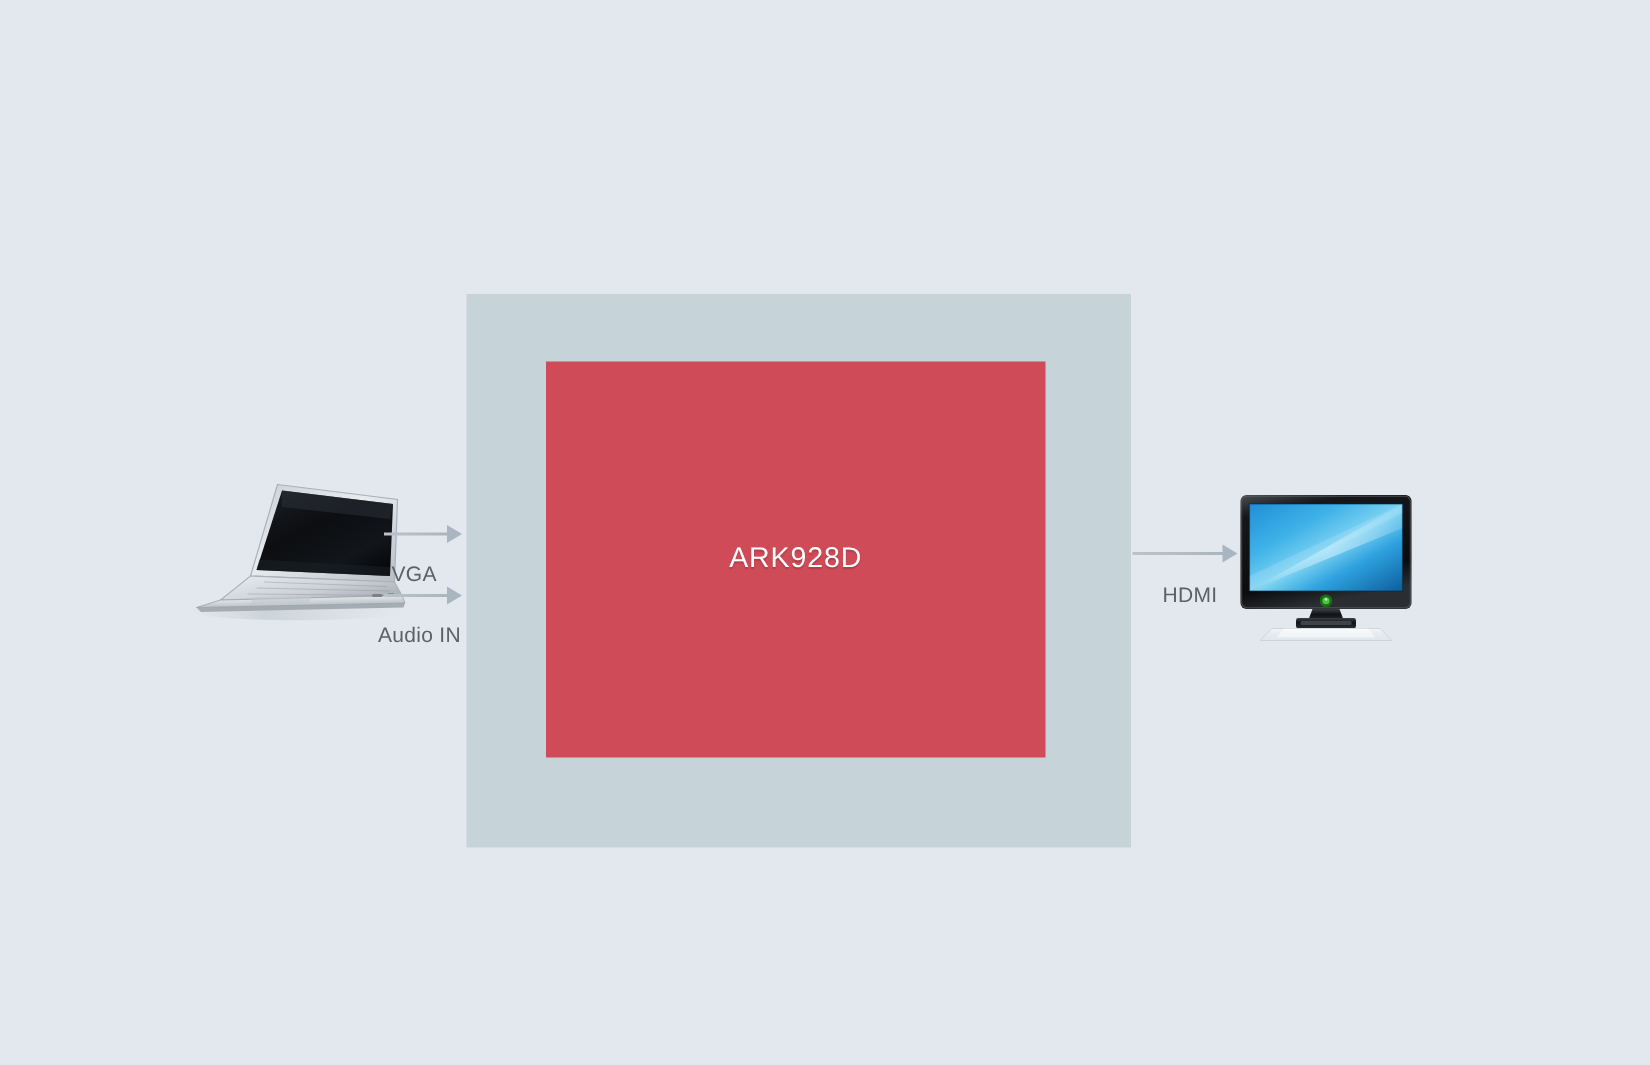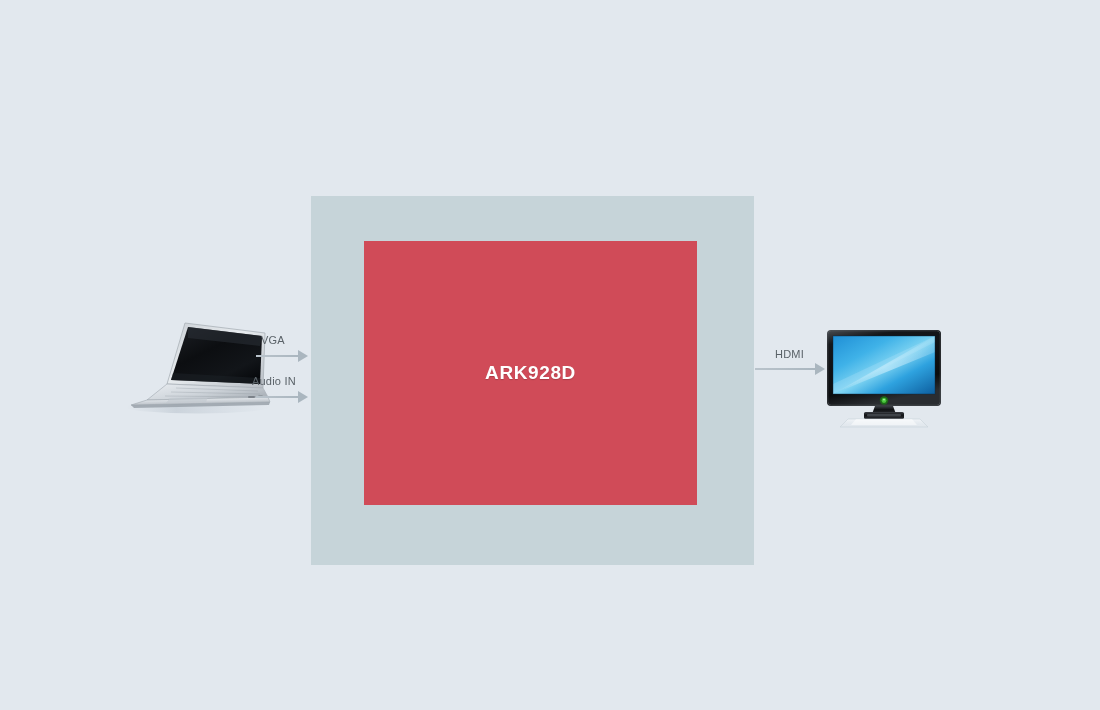--- a/index.html
+++ b/index.html
@@ -40,21 +40,21 @@
     position: absolute;
     left: 364px;
     top: 241px;
     width: 333px;
     height: 264px;
     display: flex;
     align-items: center;
     justify-content: center;
     color: #ffffff;
     font-size: 19px;
-    font-weight: bold;
+    font-weight: normal;
     letter-spacing: 0.6px;
     text-shadow: 0 1px 1px rgba(0,0,0,0.18);
   }
 
   
   .conn {
     position: absolute;
     height: 18px;
   }
   .conn .line {
@@ -70,24 +70,25 @@
     right: 0;
     top: 3px;
     width: 0;
     height: 0;
     border-top: 6px solid transparent;
     border-bottom: 6px solid transparent;
     border-left: 10px solid #aab6bf;
   }
   .conn-label {
     position: absolute;
-    font-size: 11px;
+    font-size: 14px;
     color: #5a6268;
     letter-spacing: 0.2px;
     white-space: nowrap;
+    margin-top: 40px;
   }
 
   #conn-vga      { left: 256px; top: 347px; width: 52px; }
   #label-vga     { left: 261px; top: 334px; }
   #conn-audio    { left: 256px; top: 388px; width: 52px; }
   #label-audio   { left: 252px; top: 375px; }
   #conn-hdmi     { left: 755px; top: 360px; width: 70px; }
   #label-hdmi    { left: 775px; top: 348px; }
 
   

